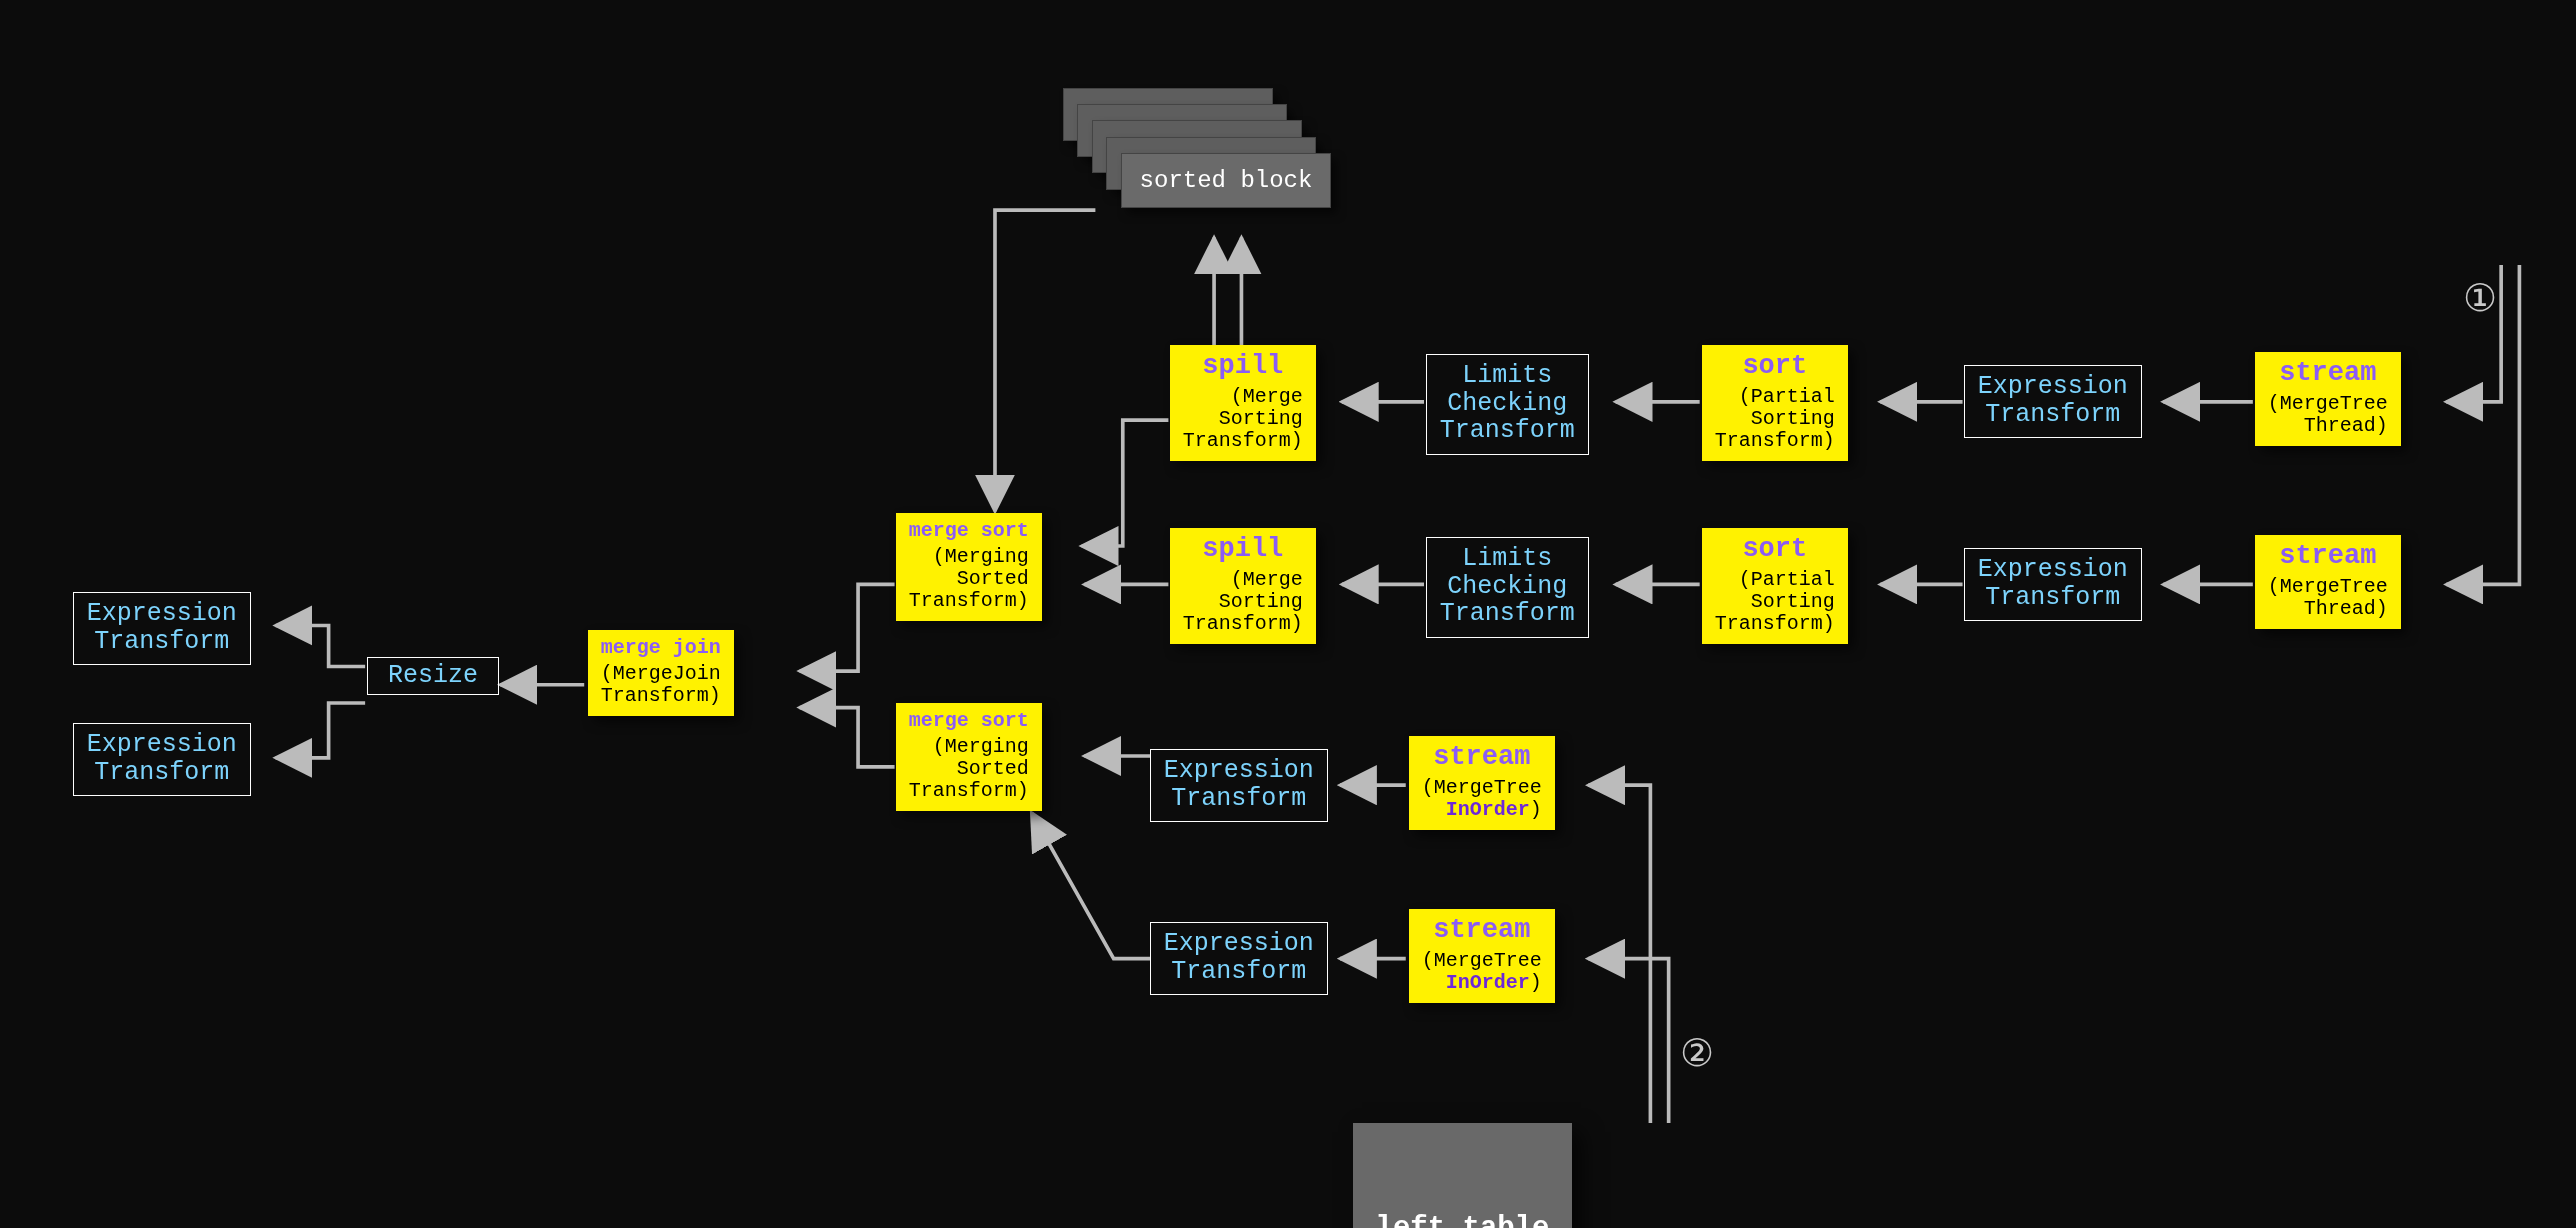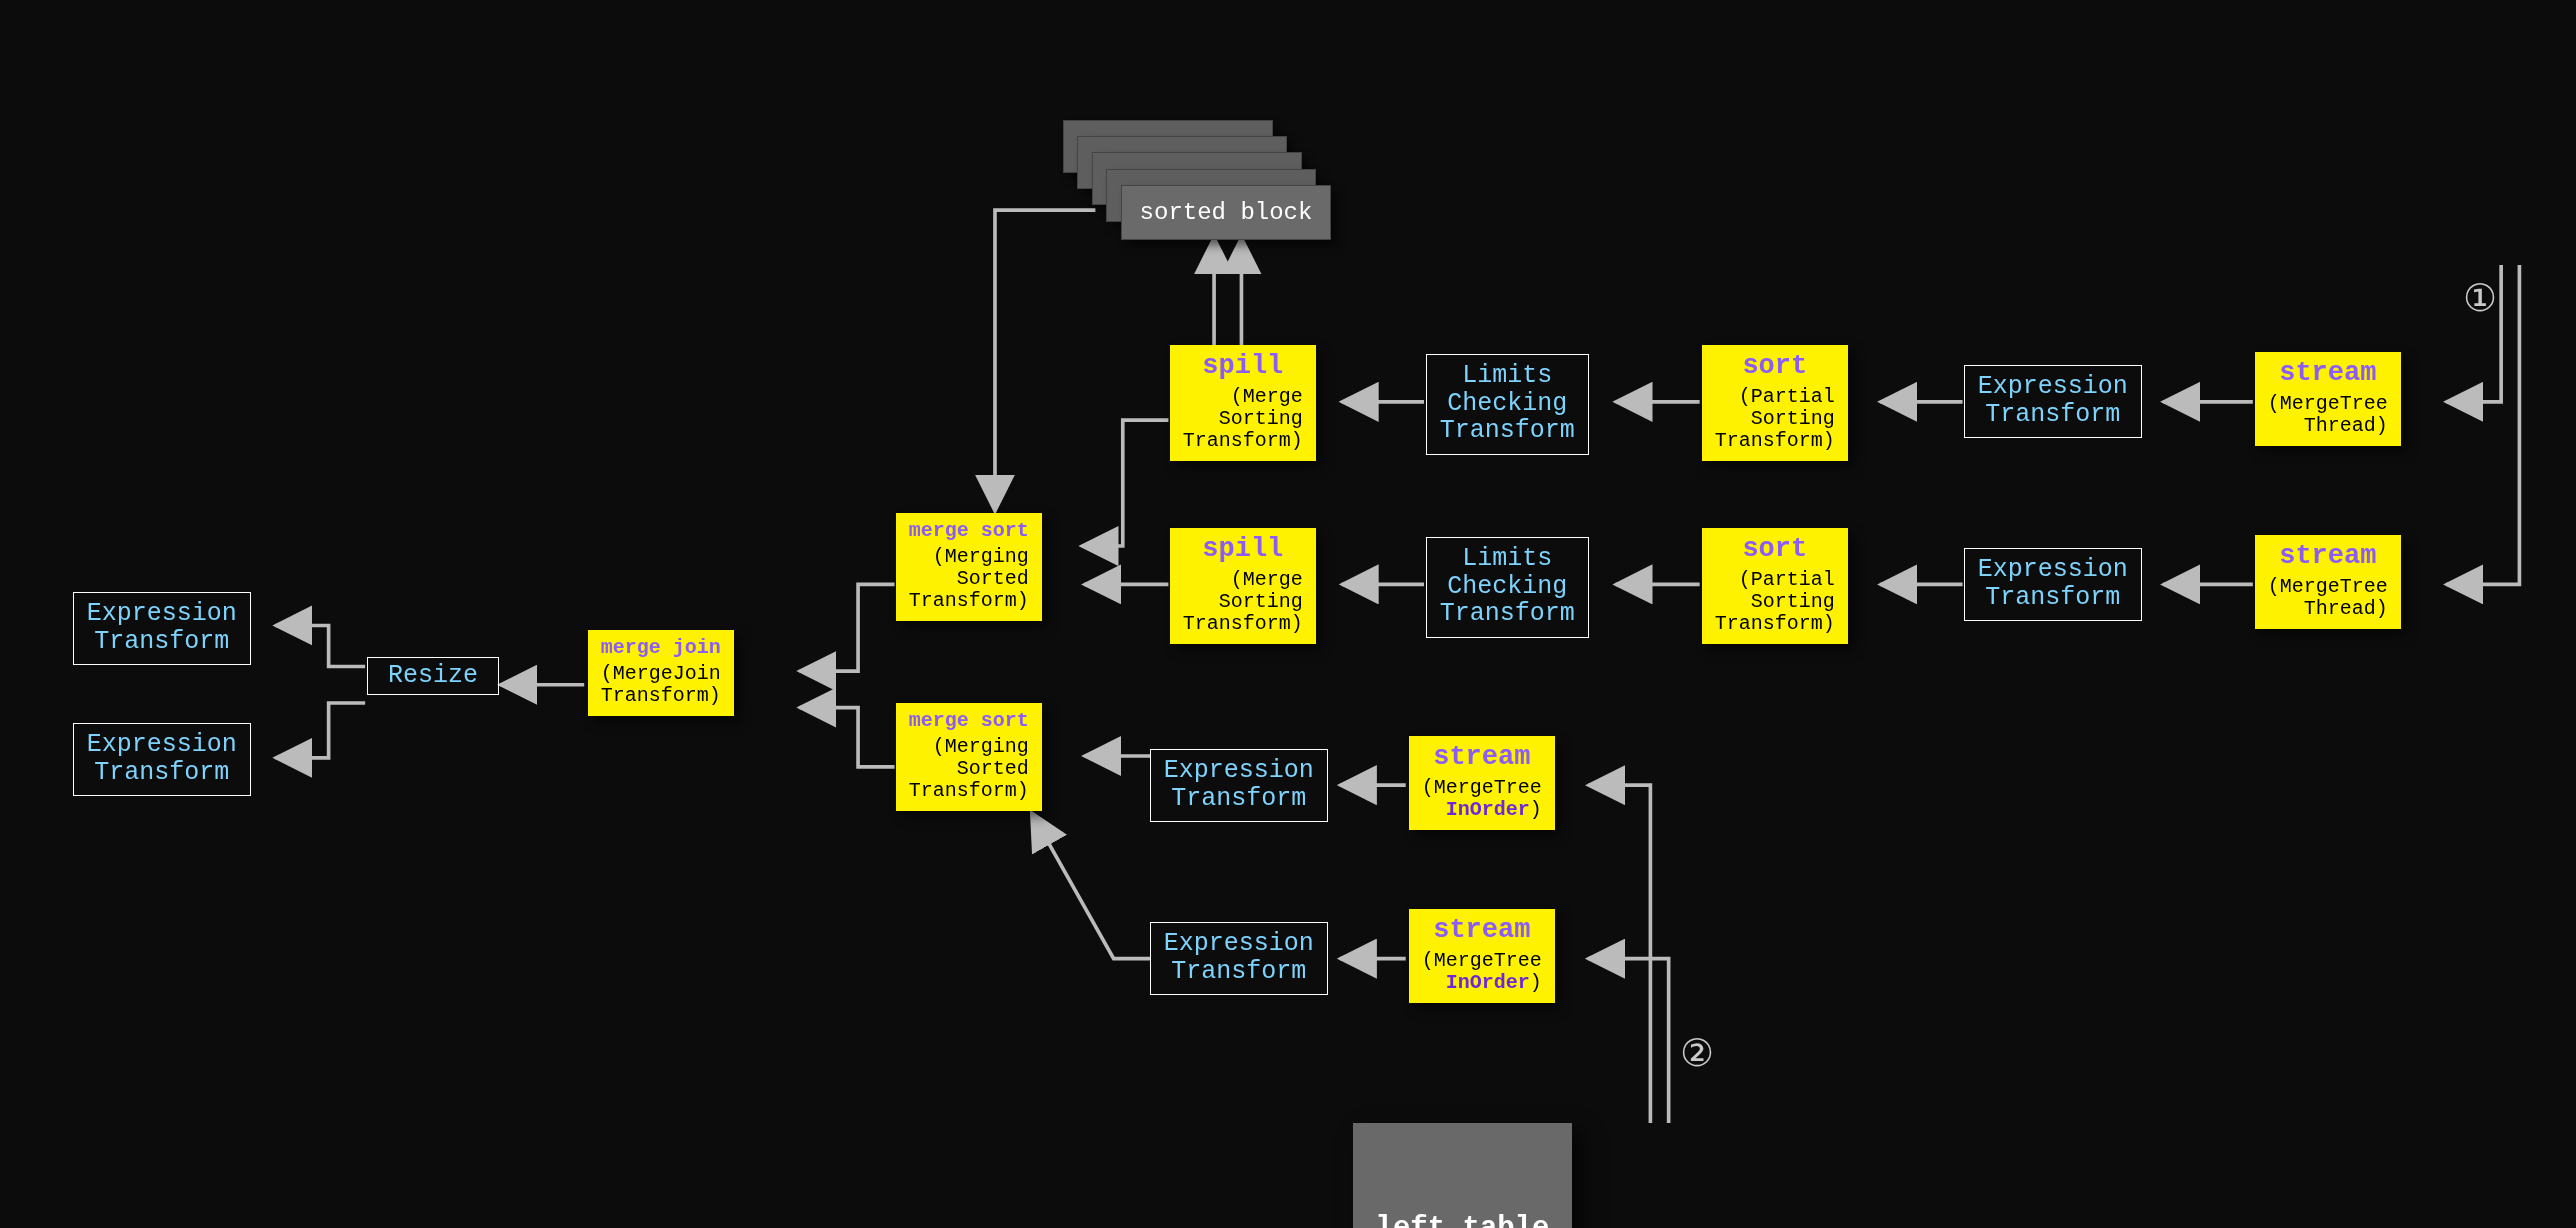--- a/index.html
+++ b/index.html
@@ -71,21 +71,20 @@
   .stack-card {
     position: absolute;
     background: #5e5e5e;
     border: 0.9px solid #444;
     color: #fff;
     font-size: 22px;
     display: flex;
     align-items: center;
     justify-content: center;
     box-shadow: 5.5px 5.5px 9px rgba(0,0,0,0.55);
-    margin-top: 32px;
   }
   .stack-card.top { background:#6a6a6a; font-size: 24px; }
   .circ {
     position: absolute;
     color: #c9c9c9;
     font-size: 38px;
   }
 </style>
 </head>
 <body>

